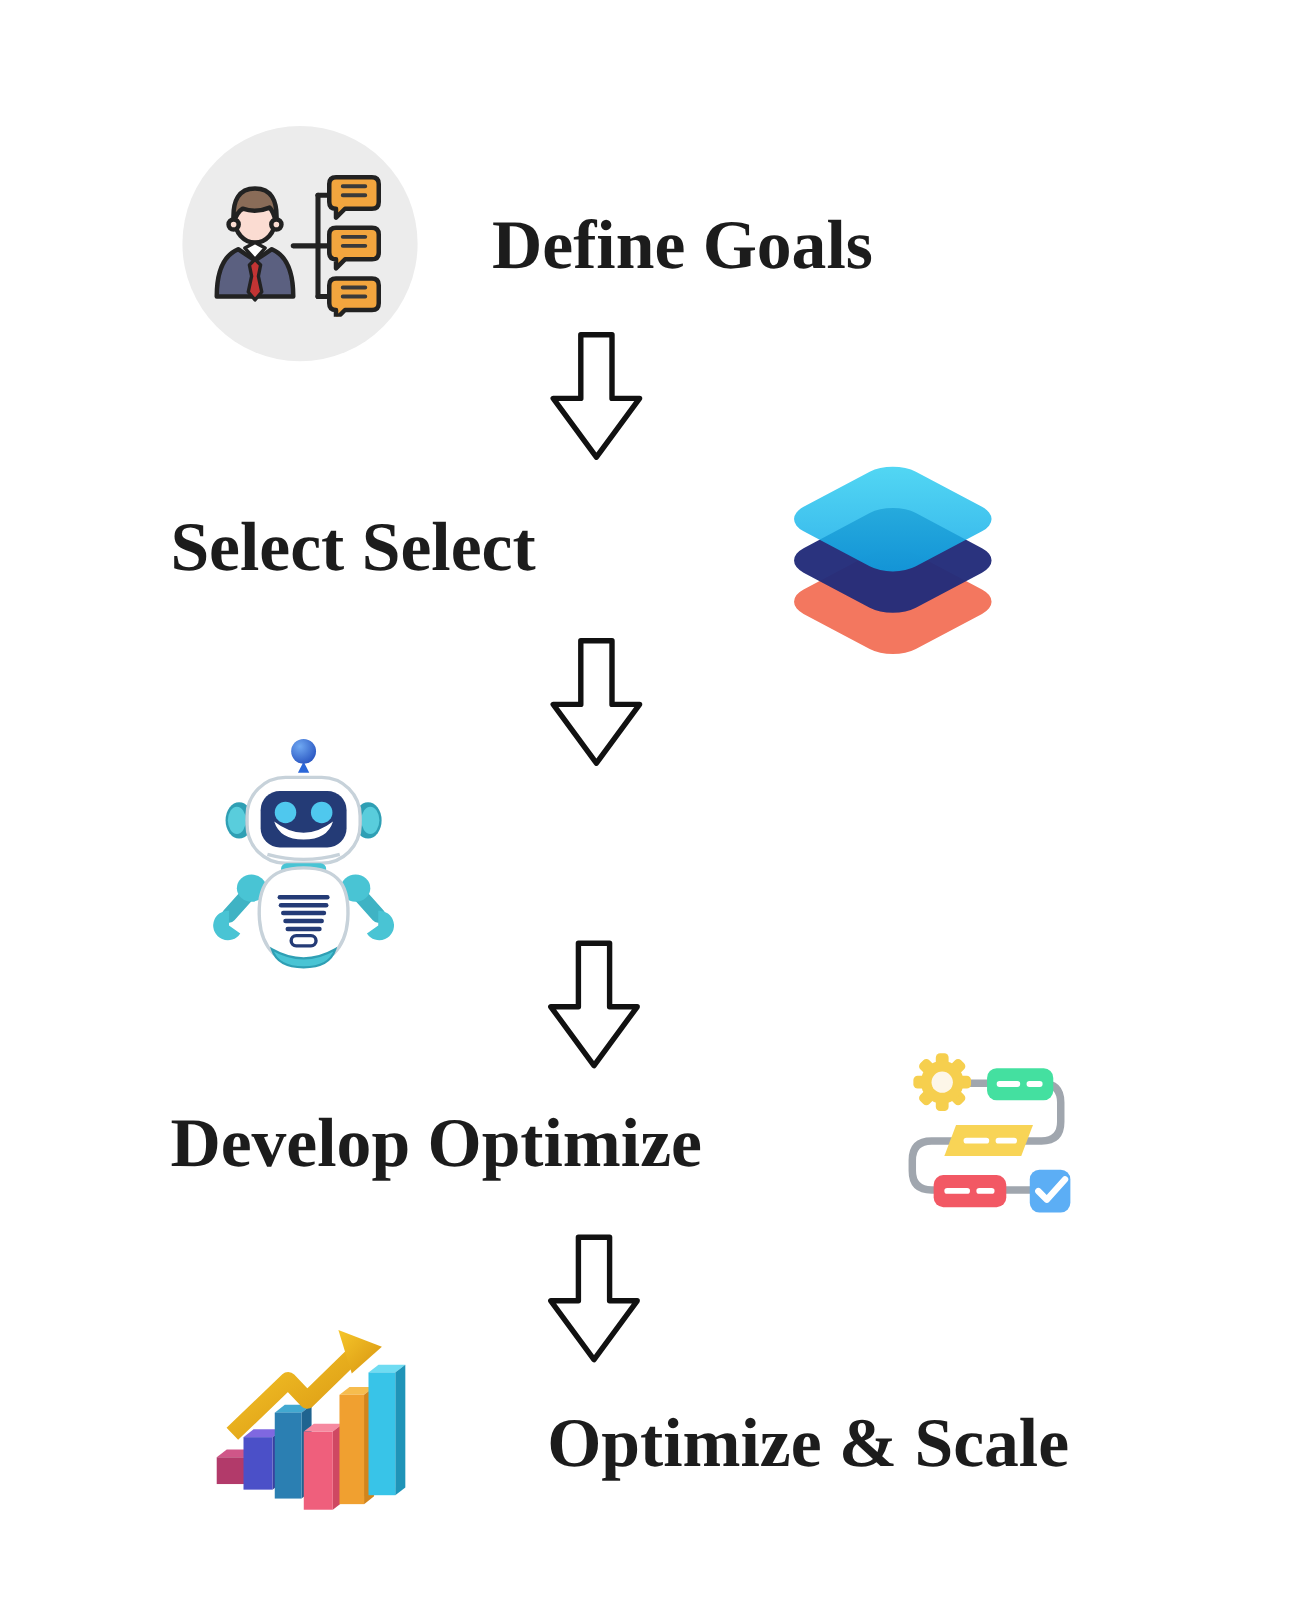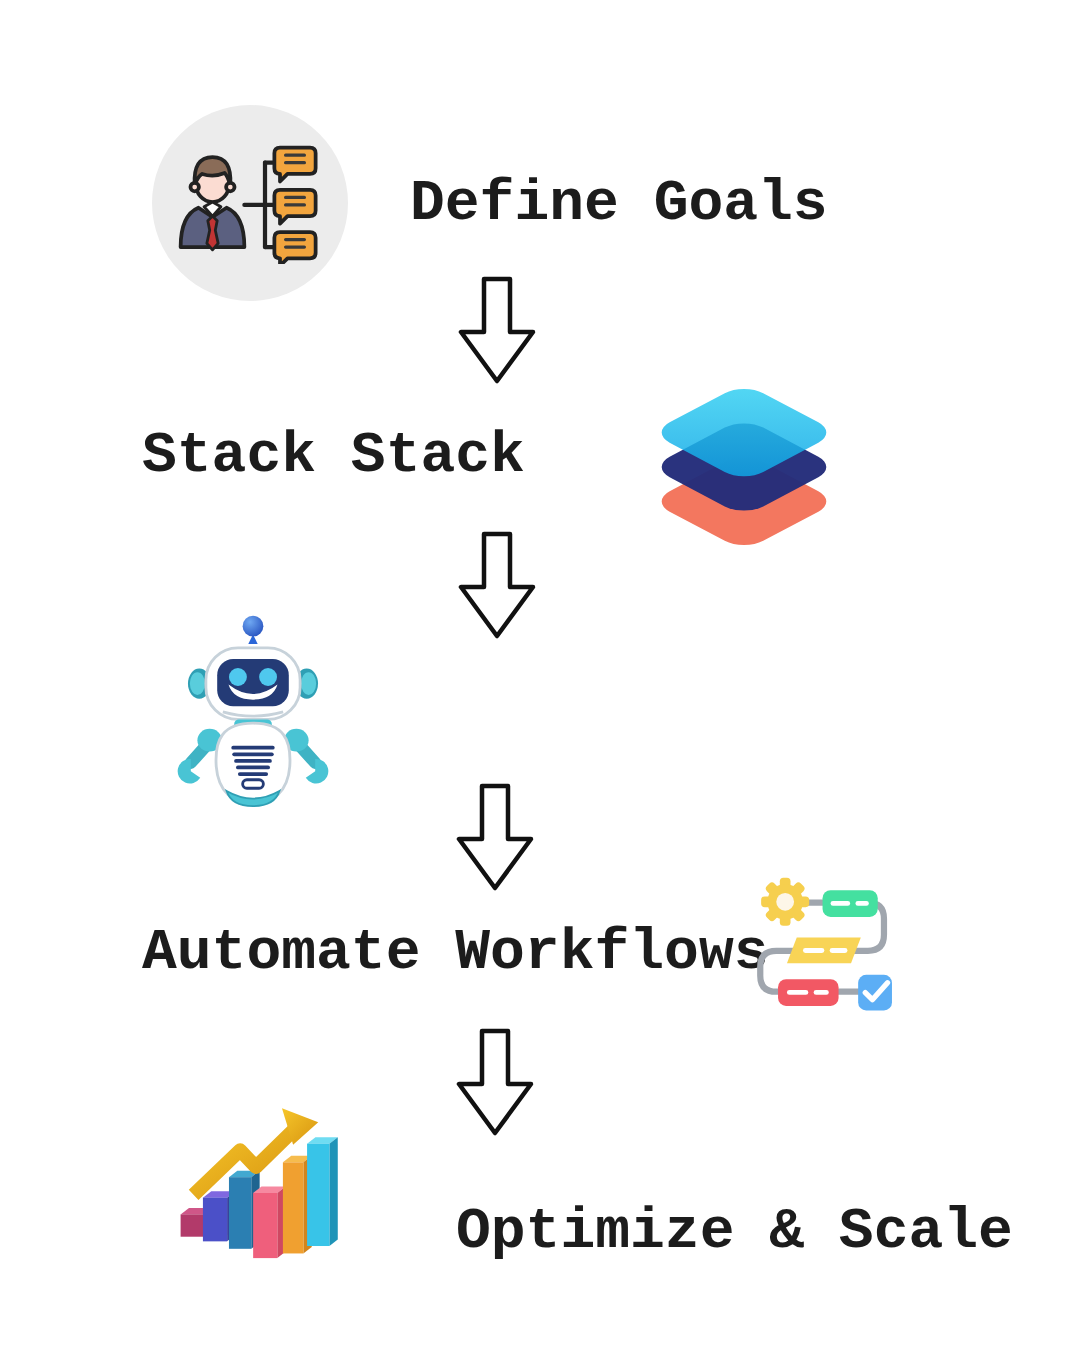--- a/index.html
+++ b/index.html
@@ -1,21 +1,21 @@
 <!DOCTYPE html>
 <html><head>
 <meta charset="utf-8">
 <style>
   html,body{margin:0;padding:0;background:#ffffff;}
   .canvas{
     position:relative;
     width:1080px;
     height:1350px;
     background:#ffffff;
-    font-family:Liberation Mono, monospace;
+    font-family:Liberation Serif, serif;
     overflow:hidden;
   }
   .step-label{
     position:absolute;
     font-size:58px;
     font-weight:700;
     color:#1c1c1c;
     white-space:nowrap;
     line-height:1.1;
   }
@@ -68,21 +68,21 @@
         <path d="M118,104 h20 M118,112 h20"></path>
       </g>
     </svg>
   </div>
   <div class="step-label" style="left:410px; top:172px;">Define Goals</div>
 
   <svg class="abs" style="left:458px; top:276px;" width="78" height="108" viewBox="0 0 78 108">
     <path d="M26,3 H52 V56 H75 L39,105 L3,56 H26 Z" fill="#ffffff" stroke="#111111" stroke-width="4.5" stroke-linejoin="round"></path>
   </svg>
 
-  <div class="step-label" style="left:142px; top:424px;">Stack Stack</div>
+  <div class="step-label" style="left:142px; top:424px;">Select Select</div>
   <svg class="abs" style="left:638px; top:380px;" width="212" height="174" viewBox="0 0 212 192">
     <defs>
       <linearGradient id="gCyan" x1="0" y1="0" x2="1" y2="1">
         <stop offset="0" stop-color="#36d2f2"></stop>
           <stop offset="1" stop-color="#0da3e6"></stop>
       </linearGradient>
     </defs>
     <g transform="translate(106,134) scale(1,0.53) rotate(45)">
       <rect x="-73" y="-73" width="146" height="146" rx="30" fill="#f3775f"></rect>
     </g>
@@ -141,21 +141,21 @@
     </g>
     <rect x="79" y="178" width="22" height="9" rx="4.5" fill="none" stroke="#243b76" stroke-width="3"></rect>
 
     <path d="M62,190 q28,16 56,0 q-5,16 -28,16 q-23,0 -28,-16 z" fill="#49c4d4" stroke="#2f9fb4" stroke-width="2"></path>
   </svg>
 
   <svg class="abs" style="left:456px; top:783px;" width="78" height="108" viewBox="0 0 78 108">
     <path d="M26,3 H52 V56 H75 L39,105 L3,56 H26 Z" fill="#ffffff" stroke="#111111" stroke-width="4.5" stroke-linejoin="round"></path>
   </svg>
 
-  <div class="step-label" style="left:142px; top:921px;">Automate Workflows</div>
+  <div class="step-label" style="left:142px; top:921px;">Develop Optimize</div>
   <svg class="abs" style="left:738px; top:866px;" width="178" height="174" viewBox="0 0 200 195">
 
     <path d="M70,41 H146 Q164,41 164,59 V77 Q164,95 146,95 H43 Q25,95 25,113 V123 Q25,141 43,141 H158" fill="none" stroke="#a0a6ae" stroke-width="7"></path>
 
     <g fill="#f6cf4e">
       <g transform="translate(53,40)">
         <rect x="-6" y="-27" width="12" height="54" rx="4"></rect>
         <rect x="-6" y="-27" width="12" height="54" rx="4" transform="rotate(45)"></rect>
         <rect x="-6" y="-27" width="12" height="54" rx="4" transform="rotate(90)"></rect>
         <rect x="-6" y="-27" width="12" height="54" rx="4" transform="rotate(135)"></rect>
@@ -222,15 +222,15 @@
       <polygon points="156,47 165,40 189,40 180,47" fill="#6fdcf2"></polygon>
       <polygon points="180,47 189,40 189,150 180,157" fill="#1f94b8"></polygon>
       <rect x="156" y="47" width="24" height="110" fill="#38c4e8"></rect>
     </g>
 
     <g>
       <path d="M34,102 L84,54 L101,72 L146,28" fill="none" stroke="url(#gGold)" stroke-width="15" stroke-linejoin="round"></path>
       <polygon points="129,9 168,24 141,48" fill="url(#gGold)"></polygon>
     </g>
   </svg>
-  <div class="step-label" style="left:456px; top:1171px;margin-top:29px;">Optimize &amp; Scale</div>
+  <div class="step-label" style="left:456px; top:1171px;">Optimize &amp; Scale</div>
 
 </div>
 
 </body></html>

